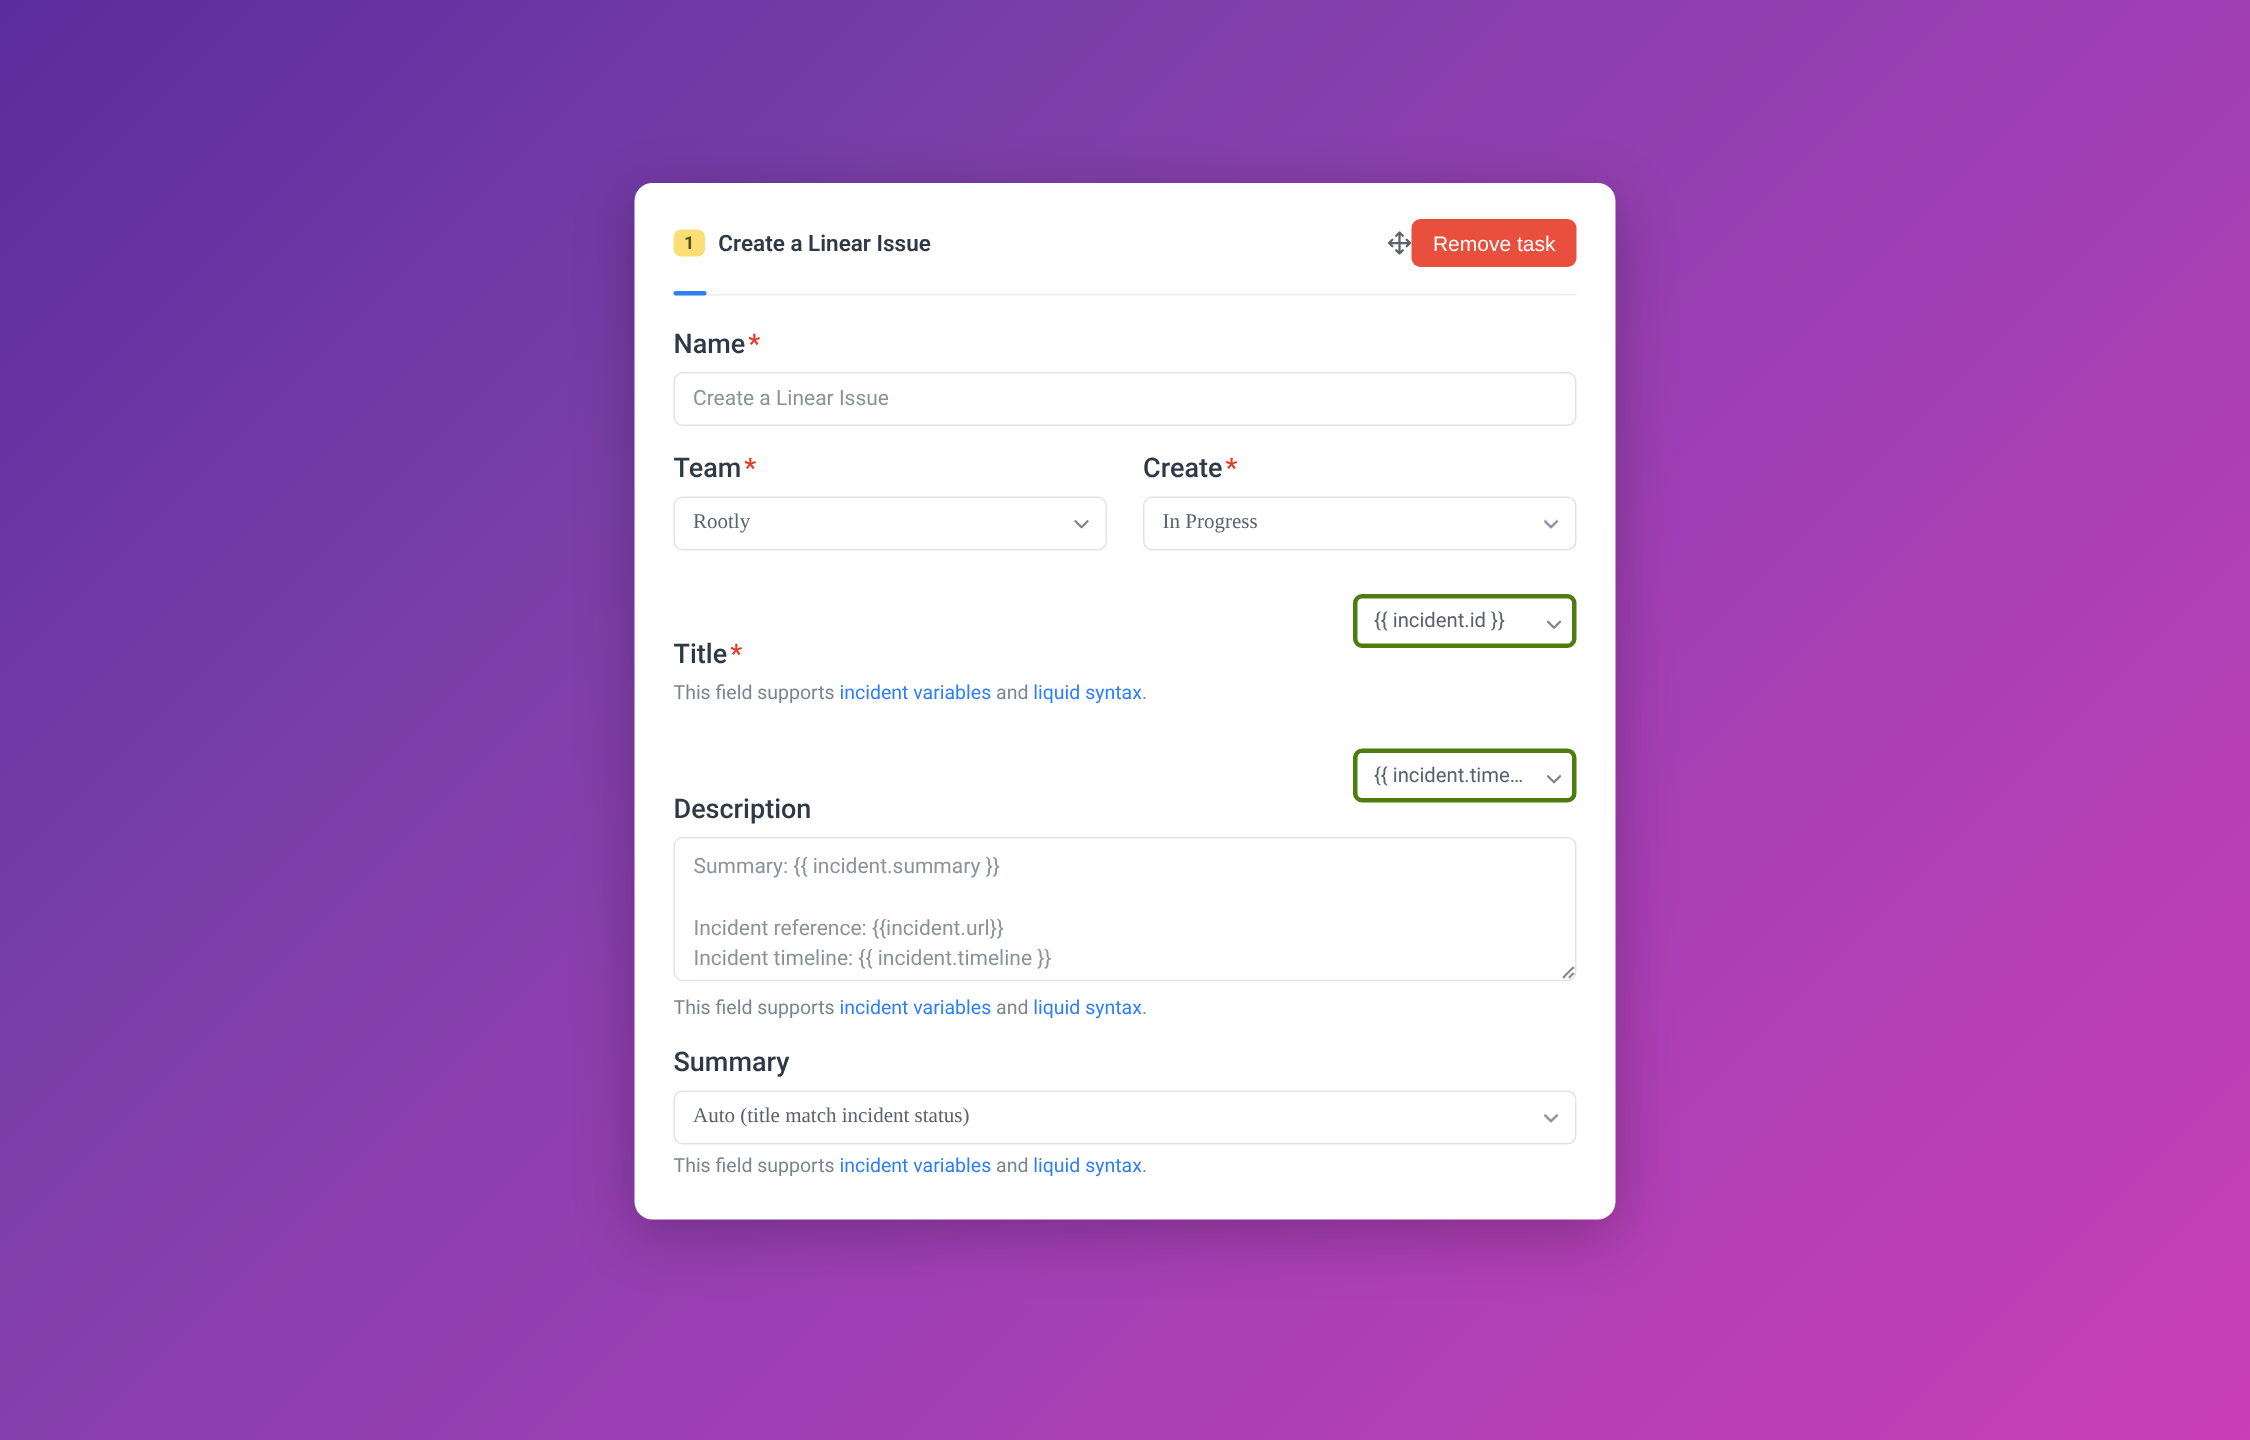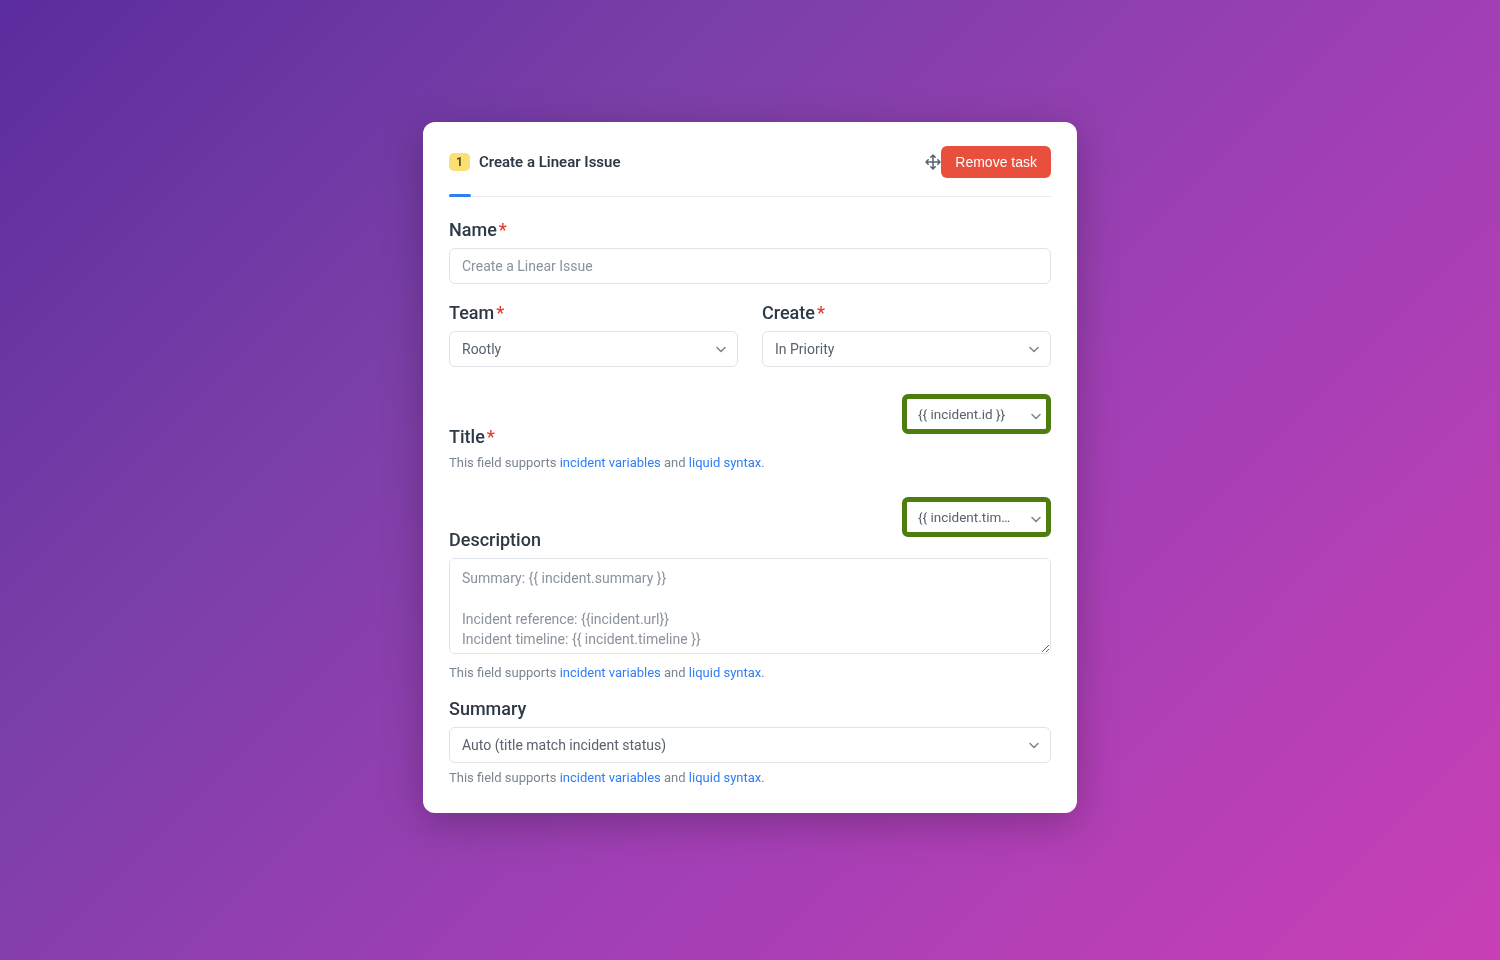--- a/index.html
+++ b/index.html
@@ -82,32 +82,33 @@
       font-size: 14px;
       color: #59626d;
       background: #fff;
       font-family: inherit;
     }
     .select {
       appearance: none;
       padding-right: 36px;
       cursor: pointer;
       position: relative;
+      font-family: Liberation Serif, serif;
     }
     .select-wrap { position: relative; }
     .select-caret {
       position: absolute;
       right: 12px;
       top: 50%;
       transform: translateY(-50%);
       pointer-events: none;
       color: #7b8591;
     }
     .var-dropdown {
-      border: 5px solid #4d7c0f;
+      border: 3px solid #4d7c0f;
       border-radius: 6px;
       padding: 7px 30px 7px 11px;
       font-size: 13.5px;
       color: #59626d;
       background: #fff;
       cursor: pointer;
       white-space: nowrap;
       overflow: hidden;
       text-overflow: ellipsis;
       display: inline-block;
@@ -157,21 +158,21 @@
           <span class="select-caret">
             <svg width="10" height="10" viewBox="0 0 10 10">
                 <path d="M1 3l4 4 4-4" fill="none" stroke="currentColor" stroke-width="1.5" stroke-linecap="round" stroke-linejoin="round"></path>
               </svg>
           </span>
         </div>
       </div>
       <div class="field">
         <label class="label"><span>Create</span><span class="req">*</span></label>
         <div class="select-wrap">
-          <div class="select">In Priority</div>
+          <div class="select">In Progress</div>
           <span class="select-caret">
             <svg width="10" height="10" viewBox="0 0 10 10">
                 <path d="M1 3l4 4 4-4" fill="none" stroke="currentColor" stroke-width="1.5" stroke-linecap="round" stroke-linejoin="round"></path>
               </svg>
           </span>
         </div>
       </div>
     </div>
 
     <div class="field">

